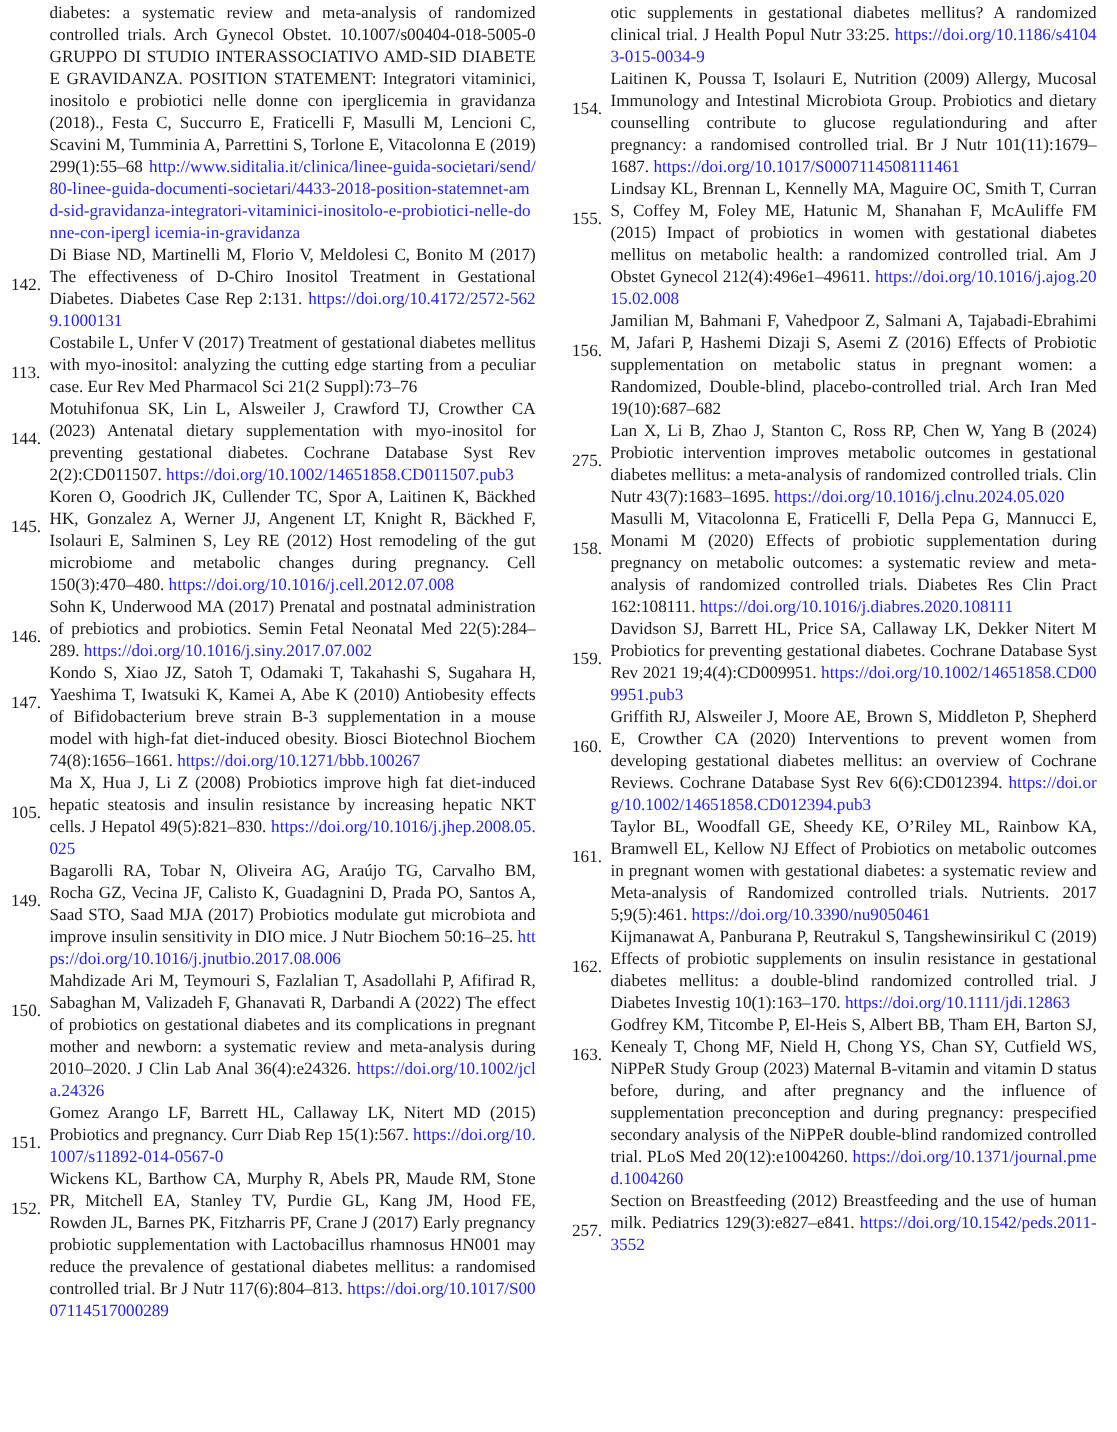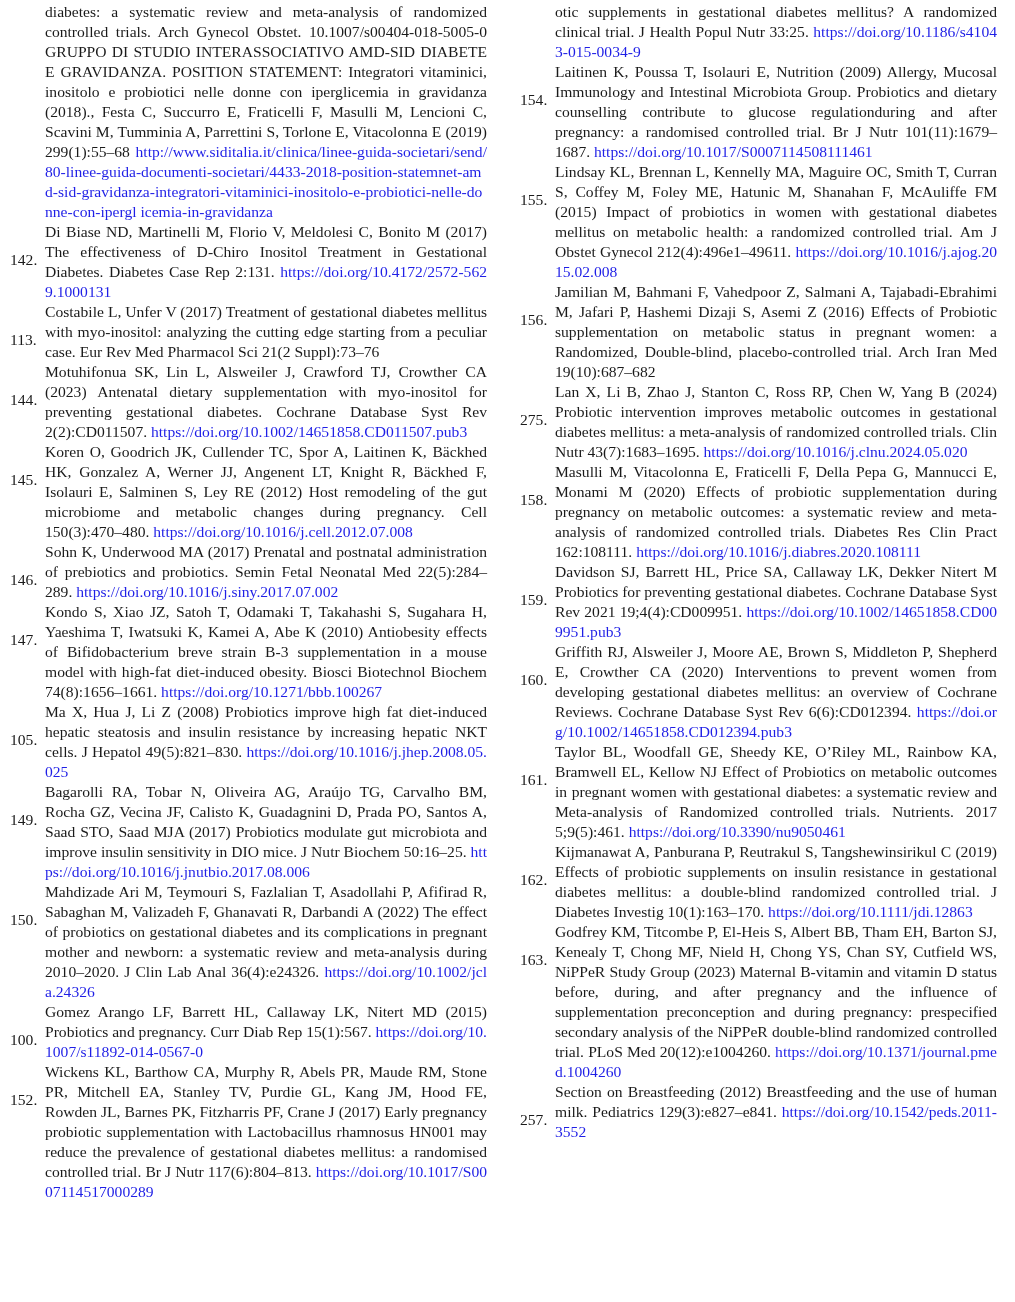--- a/index.html
+++ b/index.html
@@ -23,21 +23,21 @@
     <div class="ref cont"><span class="txt">diabetes: a systematic review and meta-analysis of randomized controlled trials. Arch Gynecol Obstet. 10.1007/s00404-018-5005-0 GRUPPO DI STUDIO INTERASSOCIATIVO AMD-SID DIABETE E GRAVIDANZA. POSITION STATEMENT: Integratori vitaminici, inositolo e probiotici nelle donne con iperglicemia in gravidanza (2018)., Festa C, Succurro E, Fraticelli F, Masulli M, Lencioni C, Scavini M, Tumminia A, Parrettini S, Torlone E, Vitacolonna E (2019) 299(1):55–68 </span><span class="link">http://www.siditalia.it/clinica/linee-guida-societari/send/80-linee-guida-documenti-societari/4433-2018-position-statemnet-amd-sid-gravidanza-integratori-vitaminici-inositolo-e-probiotici-nelle-donne-con-ipergl icemia-in-gravidanza</span></div>
     <div class="ref"><span class="num">142.</span><span class="txt">Di Biase ND, Martinelli M, Florio V, Meldolesi C, Bonito M (2017) The effectiveness of D-Chiro Inositol Treatment in Gestational Diabetes. Diabetes Case Rep 2:131. </span><span class="link">https://doi.org/10.4172/2572-5629.1000131</span></div>
     <div class="ref"><span class="num">113.</span><span class="txt">Costabile L, Unfer V (2017) Treatment of gestational diabetes mellitus with myo-inositol: analyzing the cutting edge starting from a peculiar case. Eur Rev Med Pharmacol Sci 21(2 Suppl):73–76</span></div>
     <div class="ref"><span class="num">144.</span><span class="txt">Motuhifonua SK, Lin L, Alsweiler J, Crawford TJ, Crowther CA (2023) Antenatal dietary supplementation with myo-inositol for preventing gestational diabetes. Cochrane Database Syst Rev 2(2):CD011507. </span><span class="link">https://doi.org/10.1002/14651858.CD011507.pub3</span></div>
     <div class="ref"><span class="num">145.</span><span class="txt">Koren O, Goodrich JK, Cullender TC, Spor A, Laitinen K, Bäckhed HK, Gonzalez A, Werner JJ, Angenent LT, Knight R, Bäckhed F, Isolauri E, Salminen S, Ley RE (2012) Host remodeling of the gut microbiome and metabolic changes during pregnancy. Cell 150(3):470–480. </span><span class="link">https://doi.org/10.1016/j.cell.2012.07.008</span></div>
     <div class="ref"><span class="num">146.</span><span class="txt">Sohn K, Underwood MA (2017) Prenatal and postnatal administration of prebiotics and probiotics. Semin Fetal Neonatal Med 22(5):284–289. </span><span class="link">https://doi.org/10.1016/j.siny.2017.07.002</span></div>
     <div class="ref"><span class="num">147.</span><span class="txt">Kondo S, Xiao JZ, Satoh T, Odamaki T, Takahashi S, Sugahara H, Yaeshima T, Iwatsuki K, Kamei A, Abe K (2010) Antiobesity effects of Bifidobacterium breve strain B-3 supplementation in a mouse model with high-fat diet-induced obesity. Biosci Biotechnol Biochem 74(8):1656–1661. </span><span class="link">https://doi.org/10.1271/bbb.100267</span></div>
     <div class="ref"><span class="num">105.</span><span class="txt">Ma X, Hua J, Li Z (2008) Probiotics improve high fat diet-induced hepatic steatosis and insulin resistance by increasing hepatic NKT cells. J Hepatol 49(5):821–830. </span><span class="link">https://doi.org/10.1016/j.jhep.2008.05.025</span></div>
     <div class="ref"><span class="num">149.</span><span class="txt">Bagarolli RA, Tobar N, Oliveira AG, Araújo TG, Carvalho BM, Rocha GZ, Vecina JF, Calisto K, Guadagnini D, Prada PO, Santos A, Saad STO, Saad MJA (2017) Probiotics modulate gut microbiota and improve insulin sensitivity in DIO mice. J Nutr Biochem 50:16–25. </span><span class="link">https://doi.org/10.1016/j.jnutbio.2017.08.006</span></div>
     <div class="ref"><span class="num">150.</span><span class="txt">Mahdizade Ari M, Teymouri S, Fazlalian T, Asadollahi P, Afifirad R, Sabaghan M, Valizadeh F, Ghanavati R, Darbandi A (2022) The effect of probiotics on gestational diabetes and its complications in pregnant mother and newborn: a systematic review and meta-analysis during 2010–2020. J Clin Lab Anal 36(4):e24326. </span><span class="link">https://doi.org/10.1002/jcla.24326</span></div>
-    <div class="ref"><span class="num">100.</span><span class="txt">Gomez Arango LF, Barrett HL, Callaway LK, Nitert MD (2015) Probiotics and pregnancy. Curr Diab Rep 15(1):567. </span><span class="link">https://doi.org/10.1007/s11892-014-0567-0</span></div>
+    <div class="ref"><span class="num">151.</span><span class="txt">Gomez Arango LF, Barrett HL, Callaway LK, Nitert MD (2015) Probiotics and pregnancy. Curr Diab Rep 15(1):567. </span><span class="link">https://doi.org/10.1007/s11892-014-0567-0</span></div>
     <div class="ref"><span class="num">152.</span><span class="txt">Wickens KL, Barthow CA, Murphy R, Abels PR, Maude RM, Stone PR, Mitchell EA, Stanley TV, Purdie GL, Kang JM, Hood FE, Rowden JL, Barnes PK, Fitzharris PF, Crane J (2017) Early pregnancy probiotic supplementation with Lactobacillus rhamnosus HN001 may reduce the prevalence of gestational diabetes mellitus: a randomised controlled trial. Br J Nutr 117(6):804–813. </span><span class="link">https://doi.org/10.1017/S0007114517000289</span></div>
   </div>
 <div id="col-right" class="col">
     <div class="ref cont"><span class="txt">otic supplements in gestational diabetes mellitus? A randomized clinical trial. J Health Popul Nutr 33:25. </span><span class="link">https://doi.org/10.1186/s41043-015-0034-9</span></div>
     <div class="ref"><span class="num">154.</span><span class="txt">Laitinen K, Poussa T, Isolauri E, Nutrition (2009) Allergy, Mucosal Immunology and Intestinal Microbiota Group. Probiotics and dietary counselling contribute to glucose regulationduring and after pregnancy: a randomised controlled trial. Br J Nutr 101(11):1679–1687. </span><span class="link">https://doi.org/10.1017/S0007114508111461</span></div>
     <div class="ref"><span class="num">155.</span><span class="txt">Lindsay KL, Brennan L, Kennelly MA, Maguire OC, Smith T, Curran S, Coffey M, Foley ME, Hatunic M, Shanahan F, McAuliffe FM (2015) Impact of probiotics in women with gestational diabetes mellitus on metabolic health: a randomized controlled trial. Am J Obstet Gynecol 212(4):496e1–49611. </span><span class="link">https://doi.org/10.1016/j.ajog.2015.02.008</span></div>
     <div class="ref"><span class="num">156.</span><span class="txt">Jamilian M, Bahmani F, Vahedpoor Z, Salmani A, Tajabadi-Ebrahimi M, Jafari P, Hashemi Dizaji S, Asemi Z (2016) Effects of Probiotic supplementation on metabolic status in pregnant women: a Randomized, Double-blind, placebo-controlled trial. Arch Iran Med 19(10):687–682</span></div>
     <div class="ref"><span class="num">275.</span><span class="txt">Lan X, Li B, Zhao J, Stanton C, Ross RP, Chen W, Yang B (2024) Probiotic intervention improves metabolic outcomes in gestational diabetes mellitus: a meta-analysis of randomized controlled trials. Clin Nutr 43(7):1683–1695. </span><span class="link">https://doi.org/10.1016/j.clnu.2024.05.020</span></div>
     <div class="ref"><span class="num">158.</span><span class="txt">Masulli M, Vitacolonna E, Fraticelli F, Della Pepa G, Mannucci E, Monami M (2020) Effects of probiotic supplementation during pregnancy on metabolic outcomes: a systematic review and meta-analysis of randomized controlled trials. Diabetes Res Clin Pract 162:108111. </span><span class="link">https://doi.org/10.1016/j.diabres.2020.108111</span></div>
     <div class="ref"><span class="num">159.</span><span class="txt">Davidson SJ, Barrett HL, Price SA, Callaway LK, Dekker Nitert M Probiotics for preventing gestational diabetes. Cochrane Database Syst Rev 2021 19;4(4):CD009951. </span><span class="link">https://doi.org/10.1002/14651858.CD009951.pub3</span></div>

